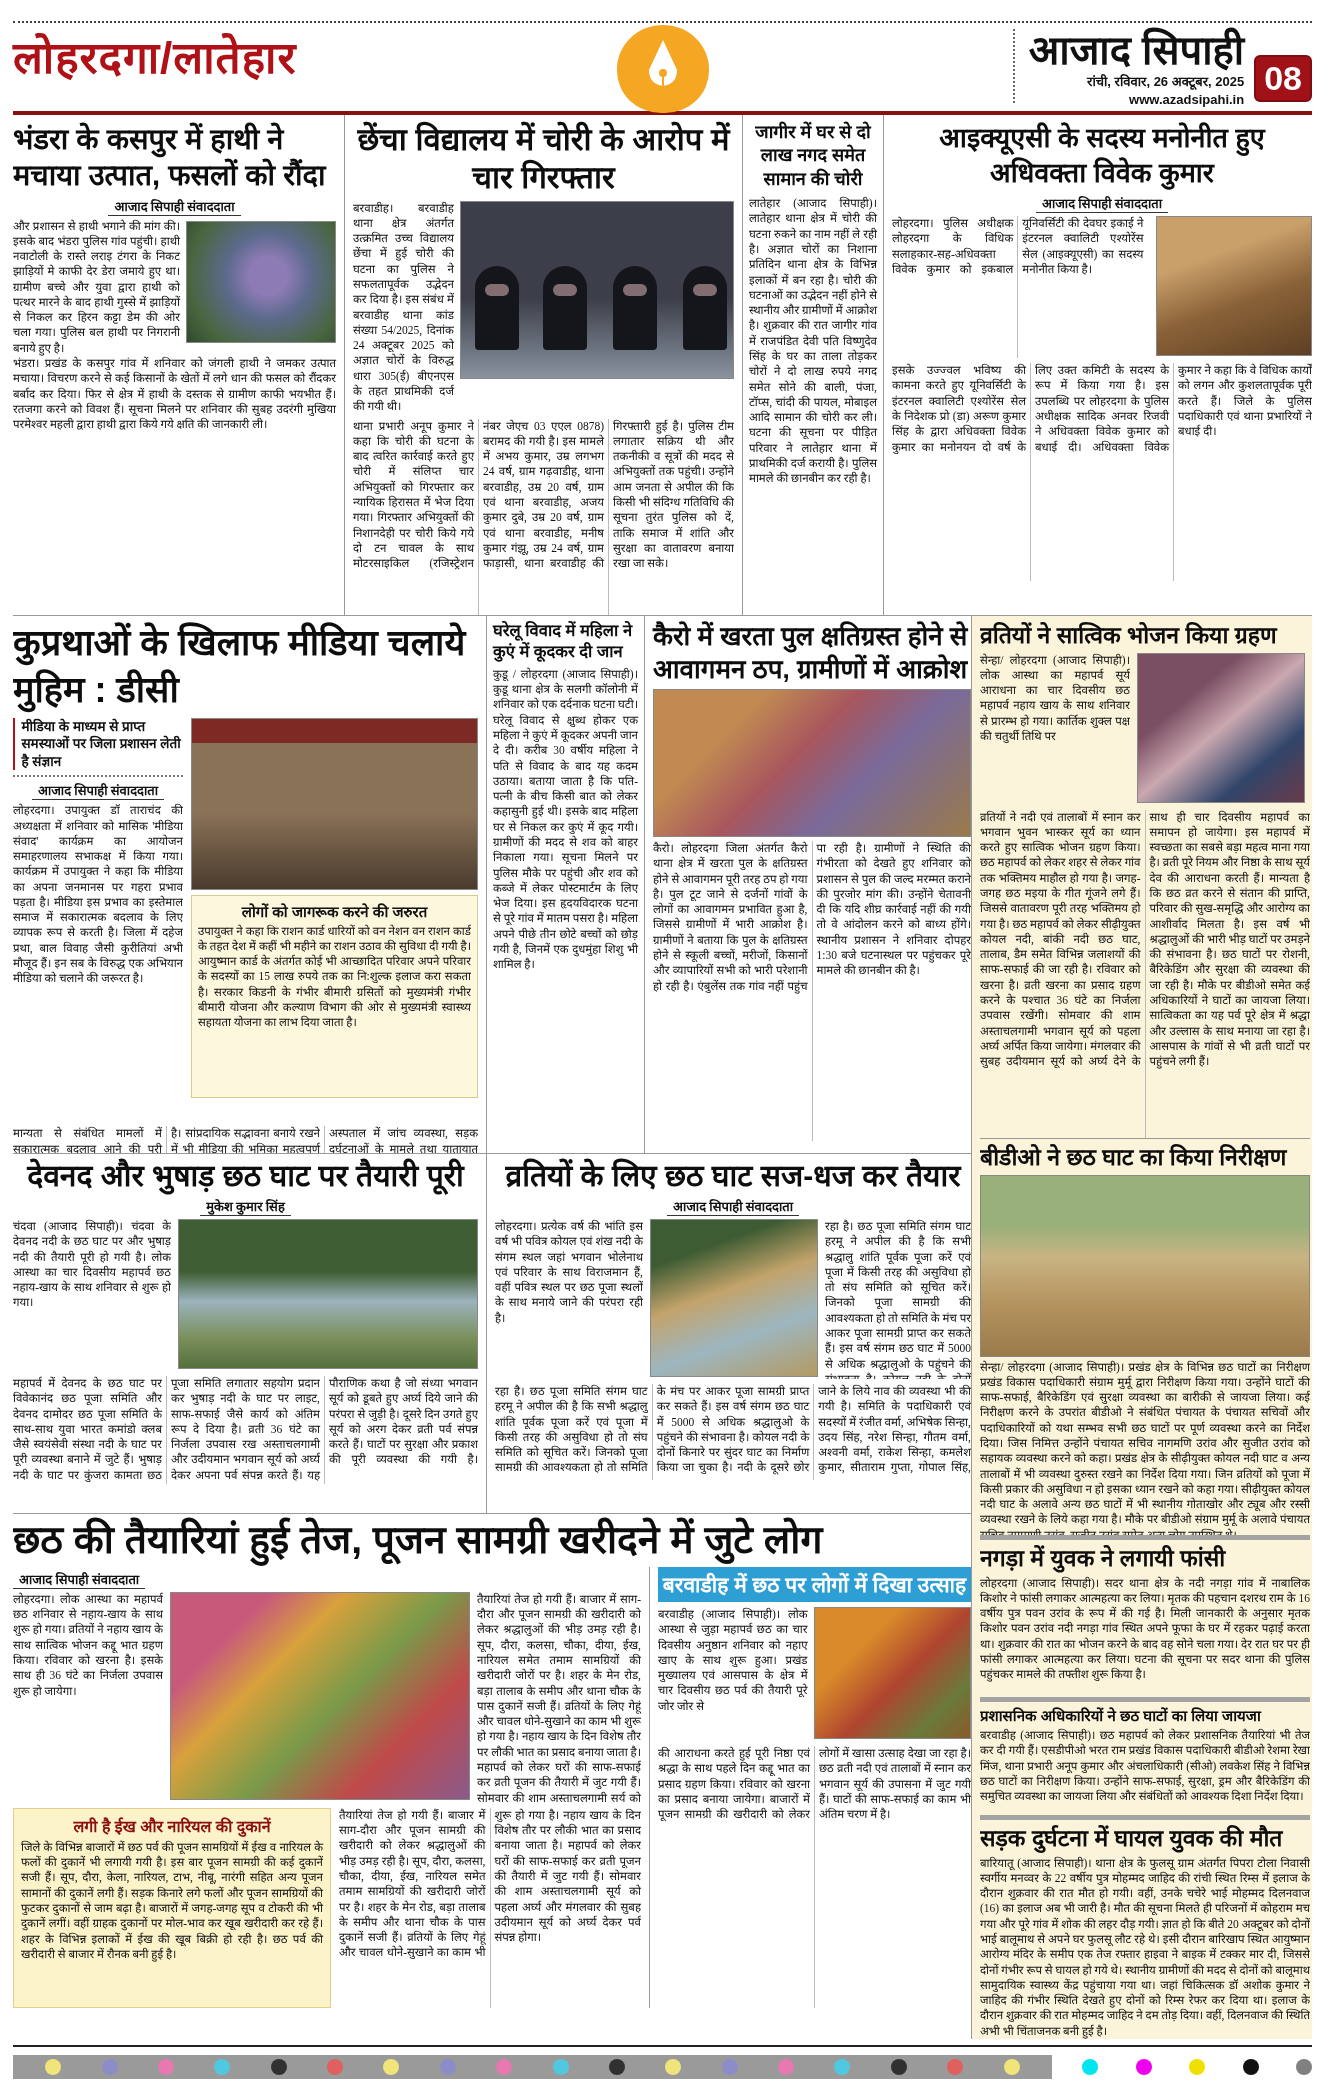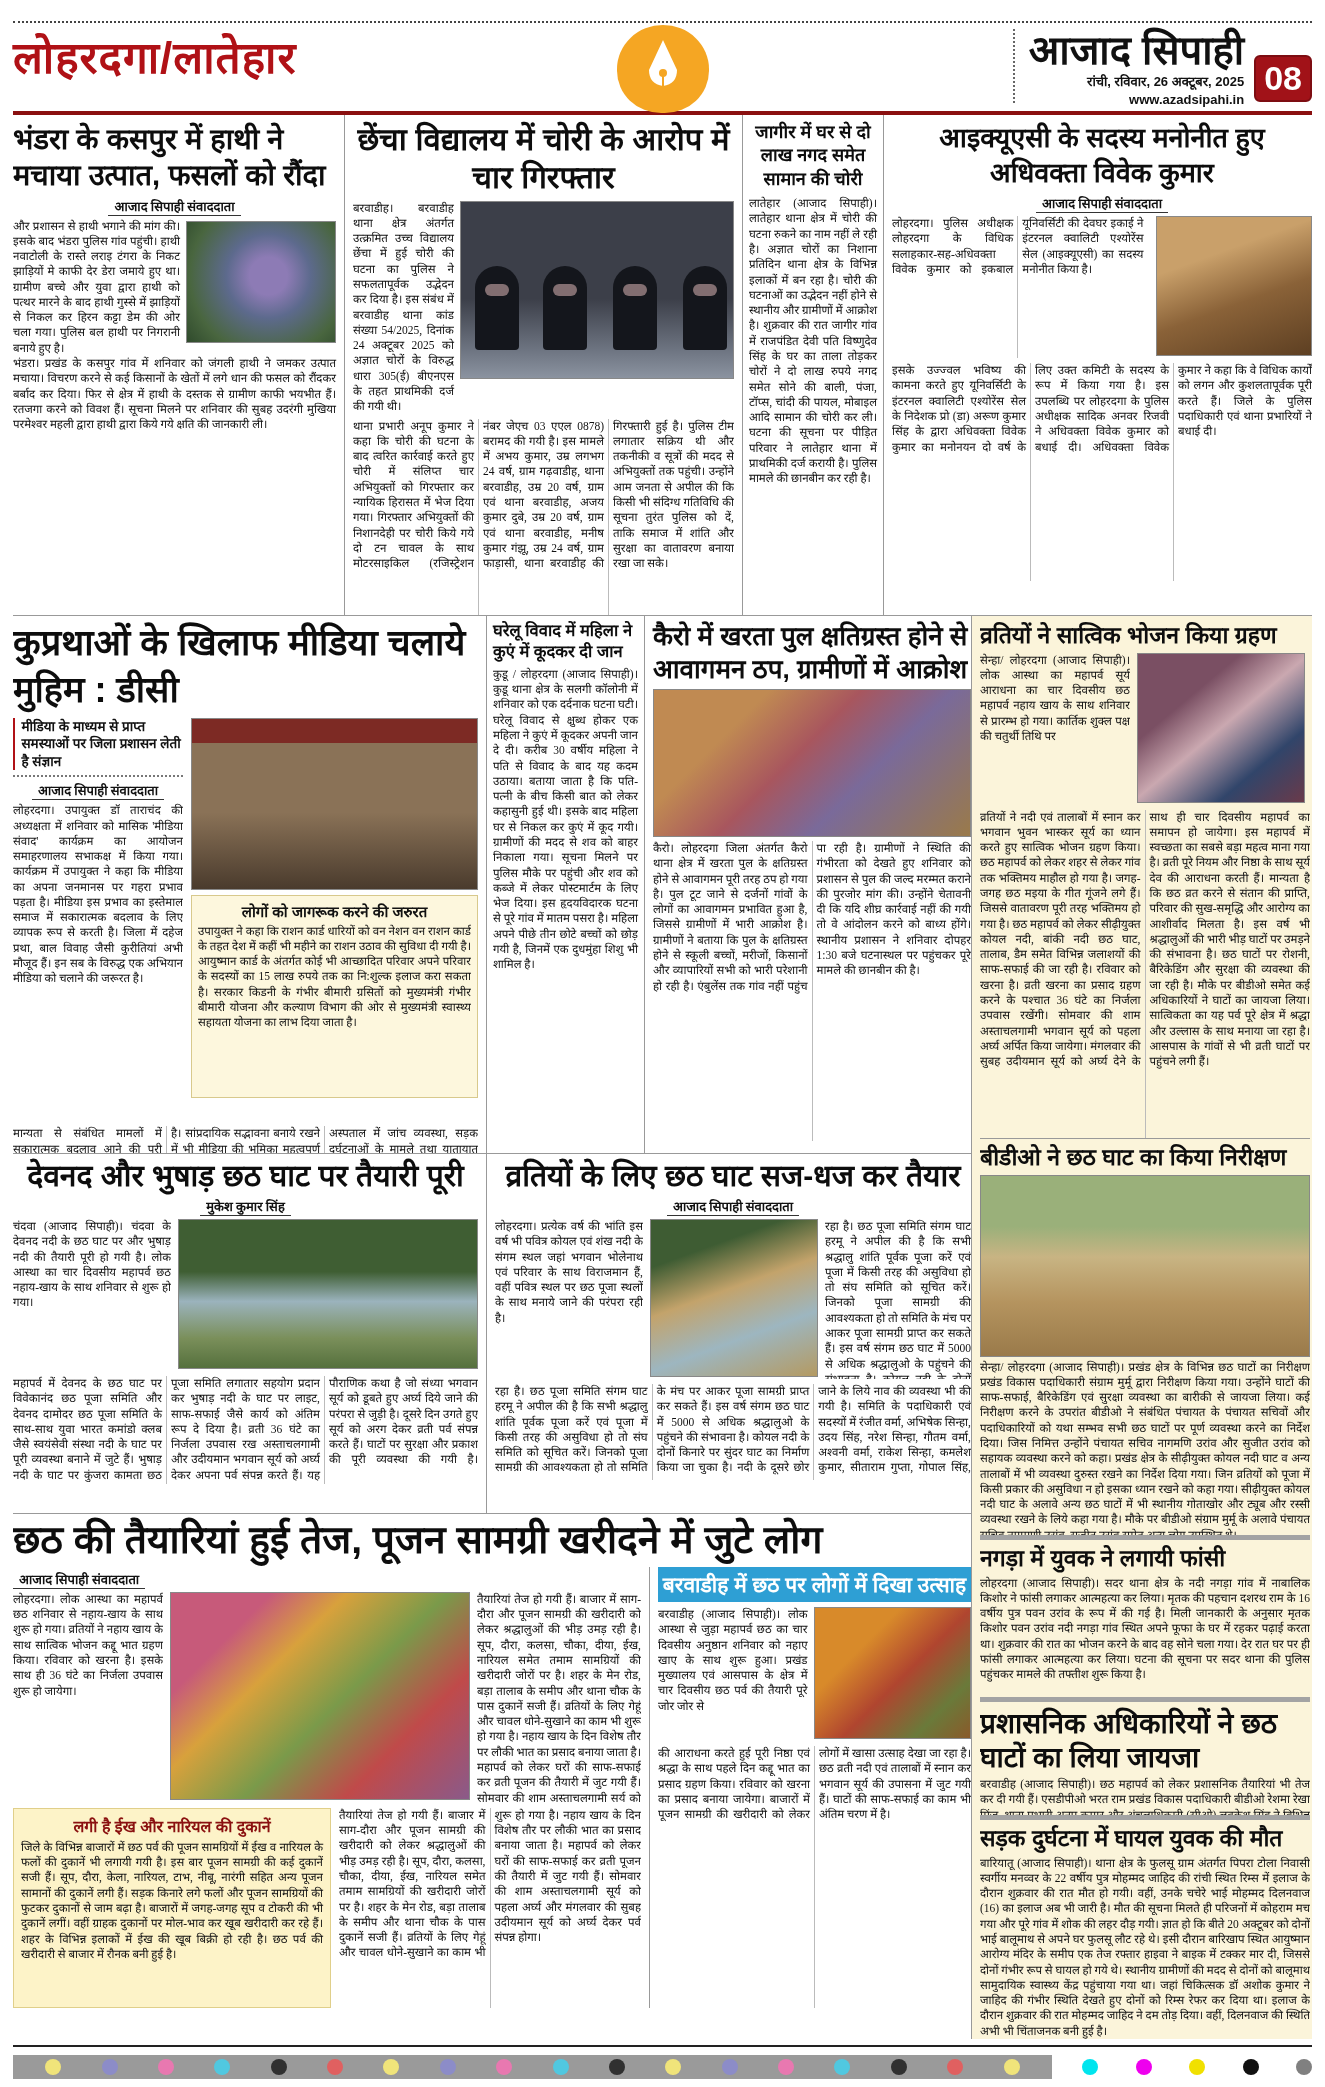--- a/index.html
+++ b/index.html
@@ -317,21 +317,21 @@
         <div class="ph-bdo photo"></div>
         <p class="body clip" style="height:178px">सेन्हा/ लोहरदगा (आजाद सिपाही)। प्रखंड क्षेत्र के विभिन्न छठ घाटों का निरीक्षण प्रखंड विकास पदाधिकारी संग्राम मुर्मू द्वारा निरीक्षण किया गया। उन्होंने घाटों की साफ-सफाई, बैरिकेडिंग एवं सुरक्षा व्यवस्था का बारीकी से जायजा लिया। कई निरीक्षण करने के उपरांत बीडीओ ने संबंधित पंचायत के पंचायत सचिवों और पदाधिकारियों को यथा सम्भव सभी छठ घाटों पर पूर्ण व्यवस्था करने का निर्देश दिया। जिस निमित्त उन्होंने पंचायत सचिव नागमणि उरांव और सुजीत उरांव को सहायक व्यवस्था करने को कहा। प्रखंड क्षेत्र के सीढ़ीयुक्त कोयल नदी घाट व अन्य तालाबों में भी व्यवस्था दुरुस्त रखने का निर्देश दिया गया। जिन व्रतियों को पूजा में किसी प्रकार की असुविधा न हो इसका ध्यान रखने को कहा गया। सीढ़ीयुक्त कोयल नदी घाट के अलावे अन्य छठ घाटों में भी स्थानीय गोताखोर और ट्यूब और रस्सी व्यवस्था रखने के लिये कहा गया है। मौके पर बीडीओ संग्राम मुर्मू के अलावे पंचायत सचिव नागमणी उरांव, सुजीत उरांव समेत अन्य लोग उपस्थित थे।</p>
       </article>
 
       <article class="r-art sep-b" style="height:162px;padding-top:3px">
         <h1 class="hl">नगड़ा में युवक ने लगायी फांसी</h1>
         <p class="body clip" style="height:126px">लोहरदगा (आजाद सिपाही)। सदर थाना क्षेत्र के नदी नगड़ा गांव में नाबालिक किशोर ने फांसी लगाकर आत्महत्या कर लिया। मृतक की पहचान दशरथ राम के 16 वर्षीय पुत्र पवन उरांव के रूप में की गई है। मिली जानकारी के अनुसार मृतक किशोर पवन उरांव नदी नगड़ा गांव स्थित अपने फूफा के घर में रहकर पढ़ाई करता था। शुक्रवार की रात का भोजन करने के बाद वह सोने चला गया। देर रात घर पर ही फांसी लगाकर आत्महत्या कर लिया। घटना की सूचना पर सदर थाना की पुलिस पहुंचकर मामले की तफ्तीश शुरू किया है।</p>
       </article>
 
       <article class="r-art sep-b" style="height:118px;padding-top:3px">
-        <h1 class="hl" style="font-size:28px">प्रशासनिक अधिकारियों ने छठ घाटों का लिया जायजा</h1>
+        <h1 class="hl" style="font-size:15px">प्रशासनिक अधिकारियों ने छठ घाटों का लिया जायजा</h1>
         <p class="body clip" style="height:84px">बरवाडीह (आजाद सिपाही)। छठ महापर्व को लेकर प्रशासनिक तैयारियां भी तेज कर दी गयी हैं। एसडीपीओ भरत राम प्रखंड विकास पदाधिकारी बीडीओ रेशमा रेखा मिंज, थाना प्रभारी अनूप कुमार और अंचलाधिकारी (सीओ) लवकेश सिंह ने विभिन्न छठ घाटों का निरीक्षण किया। उन्होंने साफ-सफाई, सुरक्षा, ड्रम और बैरिकेडिंग की समुचित व्यवस्था का जायजा लिया और संबंधितों को आवश्यक दिशा निर्देश दिया।</p>
       </article>
 
       <article class="r-art" style="height:236px;padding-top:3px">
         <h1 class="hl">सड़क दुर्घटना में घायल युवक की मौत</h1>
         <p class="body clip" style="height:198px">बारियातू (आजाद सिपाही)। थाना क्षेत्र के फुलसू ग्राम अंतर्गत पिपरा टोला निवासी स्वर्गीय मनव्वर के 22 वर्षीय पुत्र मोहम्मद जाहिद की रांची स्थित रिम्स में इलाज के दौरान शुक्रवार की रात मौत हो गयी। वहीं, उनके चचेरे भाई मोहम्मद दिलनवाज (16) का इलाज अब भी जारी है। मौत की सूचना मिलते ही परिजनों में कोहराम मच गया और पूरे गांव में शोक की लहर दौड़ गयी। ज्ञात हो कि बीते 20 अक्टूबर को दोनों भाई बालूमाथ से अपने घर फुलसू लौट रहे थे। इसी दौरान बारिखाप स्थित आयुष्मान आरोग्य मंदिर के समीप एक तेज रफ्तार हाइवा ने बाइक में टक्कर मार दी, जिससे दोनों गंभीर रूप से घायल हो गये थे। स्थानीय ग्रामीणों की मदद से दोनों को बालूमाथ सामुदायिक स्वास्थ्य केंद्र पहुंचाया गया था। जहां चिकित्सक डॉ अशोक कुमार ने जाहिद की गंभीर स्थिति देखते हुए दोनों को रिम्स रेफर कर दिया था। इलाज के दौरान शुक्रवार की रात मोहम्मद जाहिद ने दम तोड़ दिया। वहीं, दिलनवाज की स्थिति अभी भी चिंताजनक बनी हुई है।</p>
       </article>
     </div>
   </div>
 

